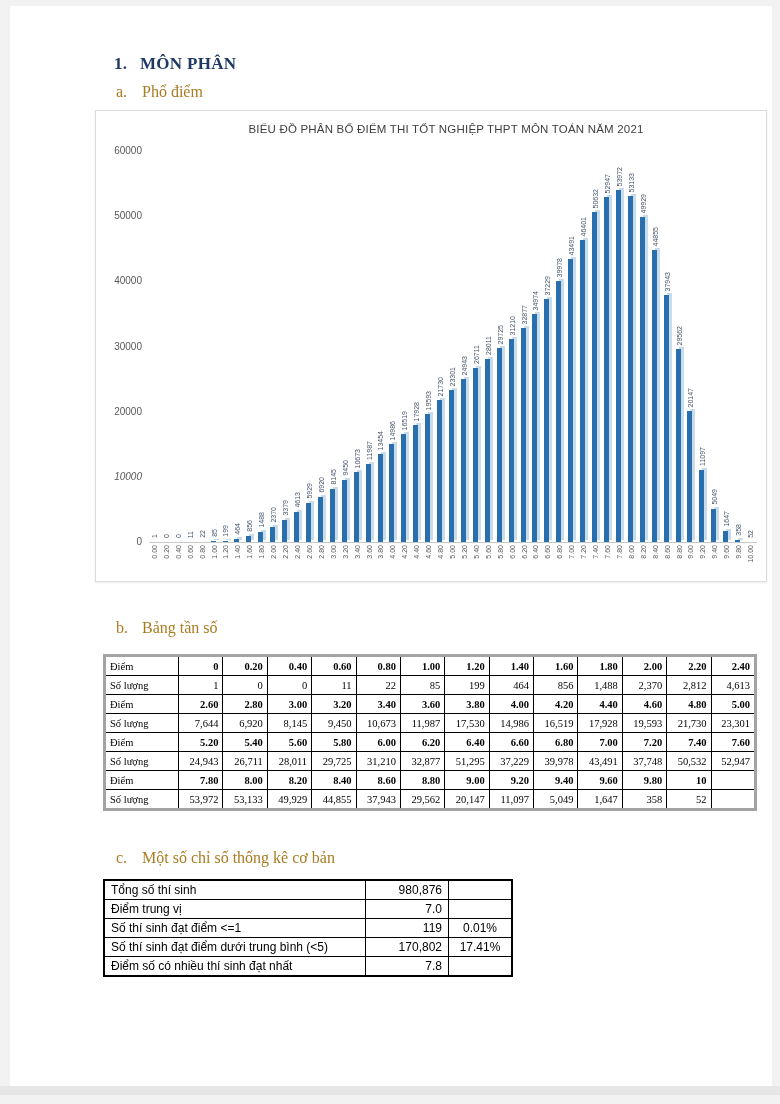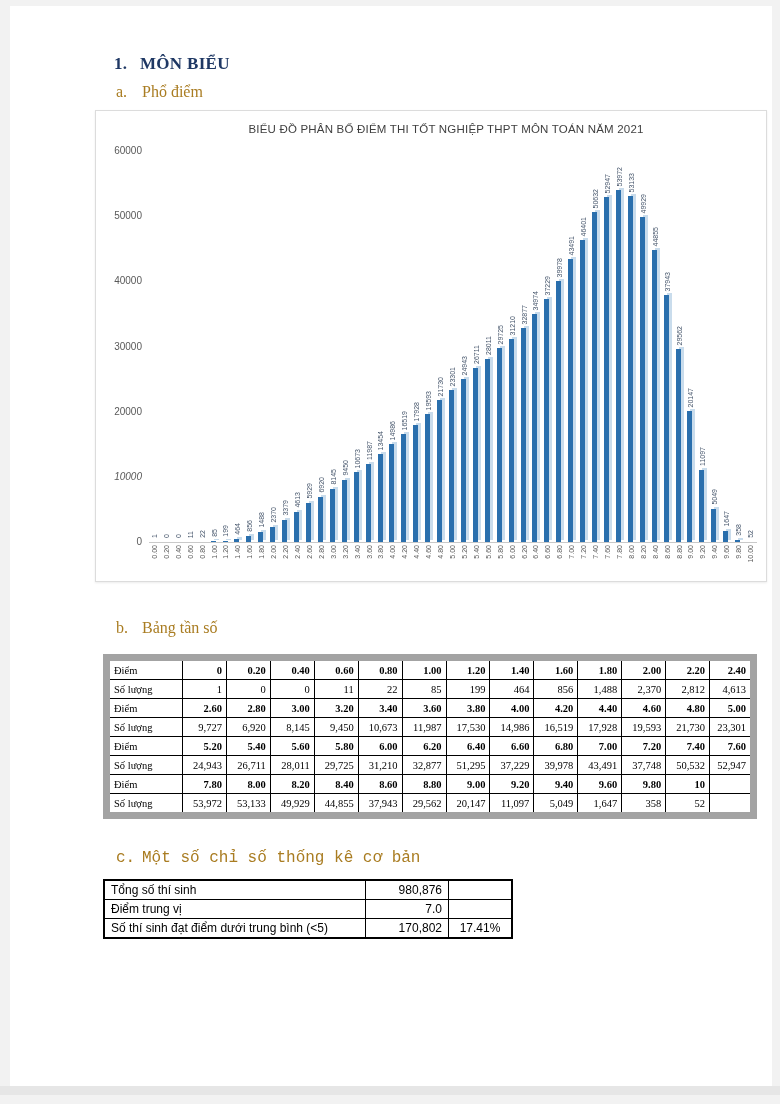--- a/index.html
+++ b/index.html
@@ -10,21 +10,21 @@
 
   
   .h-num{display:inline-block;}
   .heading1{position:absolute;left:114px;top:54px;font-family:"Liberation Serif",serif;
             font-weight:bold;font-size:17px;color:#1f3864;letter-spacing:.3px;}
   .heading1 .h-num{width:26px;}
   .subhead{position:absolute;font-family:"Liberation Serif",serif;font-size:16px;color:#a97c21;}
   .subhead .h-num{width:26px;color:#a97c21;}
   .sub-a{left:116px;top:83px;}
   .sub-b{left:116px;top:619px;}
-  .sub-c{left:116px;top:849px;font-family:Liberation Mono, monospace;}
+  .sub-c{left:116px;top:849px;}
 
   
   .chart-box{position:absolute;left:95px;top:110px;width:670px;height:470px;background:#fff;
              border:1px solid #dcdcdc;box-shadow:0 1px 2px rgba(0,0,0,.08);}
   .chart-title{position:absolute;left:40px;right:10px;top:12px;text-align:center;
                font-size:11.5px;color:#3f3f3f;letter-spacing:.2px;}
   .plot{position:absolute;left:53px;top:40px;width:608px;height:391px;border-bottom:1px solid #c9c9c9;}
   .col{position:absolute;bottom:0;height:100%;}
   .bar{position:absolute;bottom:0;left:2px;width:5px;background:#2a6fad;box-shadow:3px -2px 0 #c9dcec;}
   .barlab{position:absolute;writing-mode:vertical-rl;transform:translateX(-50%) rotate(180deg);
@@ -33,40 +33,40 @@
   .xlabels{position:absolute;left:53px;top:432px;width:608px;height:34px;}
   .xlab{position:absolute;top:2px;writing-mode:vertical-rl;transform:translateX(-50%) rotate(180deg);
         font-size:7px;color:#595959;white-space:nowrap;line-height:8px;}
 
   
   .freq-table{position:absolute;left:103px;top:654px;width:654px;border-collapse:collapse;
               font-family:"Liberation Serif",serif;font-size:10.5px;color:#000;table-layout:fixed;}
   .freq-table td{border:1px solid #000;padding:1px 4px;height:16px;text-align:right;overflow:hidden;}
   .freq-table td.rowhead{text-align:left;width:64px;}
   .freq-table tr.diem td.val{font-weight:bold;}
-  .freq-table{border:7px solid #a3a3a3;}
+  .freq-table{border:3px solid #a3a3a3;}
 
   
   .stats-table{position:absolute;left:103px;top:879px;width:382px;border-collapse:collapse;
                font-family:Liberation Sans, sans-serif;font-size:12px;color:#000;table-layout:fixed;}
   .stats-table td{border:1px solid #000;padding:1px 6px;height:16px;overflow:hidden;}
   .stats-table td.lab{text-align:left;width:248px;}
   .stats-table td.val{text-align:right;width:70px;}
   .stats-table td.pct{text-align:center;width:50px;}
   .stats-table{border:2px solid #000;}
 </style>
 </head>
 <body>
 
 <div class="page">
   <div class="sheet"></div>
   <div class="bottom-strip"></div>
 
   <div class="heading1">
-    <span class="h-num">1.</span><span>MÔN BIỂU</span>
+    <span class="h-num">1.</span><span>MÔN PHÂN</span>
   </div>
 
   <div class="subhead sub-a">
     <span class="h-num">a.</span><span>Phổ điểm</span>
   </div>
 
   <div class="chart-box">
     <div class="chart-title">BIỂU ĐỒ PHÂN BỐ ĐIỂM THI TỐT NGHIỆP THPT MÔN TOÁN NĂM 2021</div>
     <div class="plot" id="plot">
         <div class="col" style="left: 0px; width: 11.9216px;">
@@ -385,21 +385,21 @@
           <td class="val">3.80</td>
           <td class="val">4.00</td>
           <td class="val">4.20</td>
           <td class="val">4.40</td>
           <td class="val">4.60</td>
           <td class="val">4.80</td>
           <td class="val">5.00</td>
         </tr>
         <tr class="soluong">
           <td class="rowhead">Số lượng</td>
-          <td class="val">9,727</td>
+          <td class="val">7,644</td>
           <td class="val">6,920</td>
           <td class="val">8,145</td>
           <td class="val">9,450</td>
           <td class="val">10,673</td>
           <td class="val">11,987</td>
           <td class="val">17,530</td>
           <td class="val">14,986</td>
           <td class="val">16,519</td>
           <td class="val">17,928</td>
           <td class="val">19,593</td>
@@ -483,19 +483,29 @@
           <td class="lab">Tổng số thí sinh</td>
           <td class="val">980,876</td>
           <td class="pct"></td>
         </tr>
         <tr>
           <td class="lab">Điểm trung vị</td>
           <td class="val">7.0</td>
           <td class="pct"></td>
         </tr>
         <tr>
+          <td class="lab">Số thí sinh đạt điểm &lt;=1</td>
+          <td class="val">119</td>
+          <td class="pct">0.01%</td>
+        </tr>
+        <tr>
           <td class="lab">Số thí sinh đạt điểm dưới trung bình (&lt;5)</td>
           <td class="val">170,802</td>
           <td class="pct">17.41%</td>
         </tr>
+        <tr>
+          <td class="lab">Điểm số có nhiều thí sinh đạt nhất</td>
+          <td class="val">7.8</td>
+          <td class="pct"></td>
+        </tr>
       </tbody>
   </table>
 </div>
 
 </body></html>

